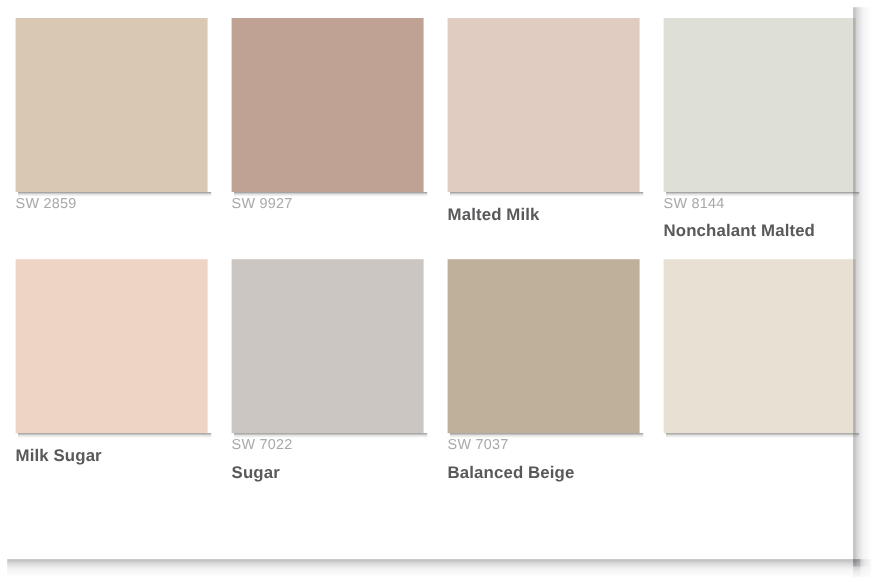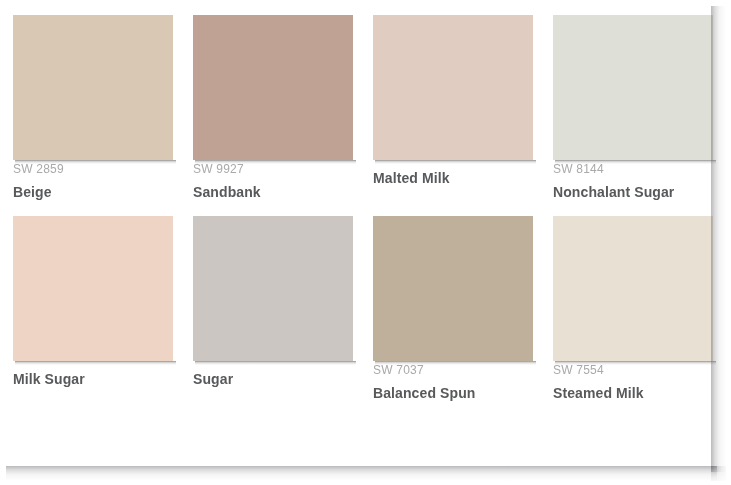--- a/index.html
+++ b/index.html
@@ -120,66 +120,61 @@
 </style>
 </head>
 <body>
 
 <div id="palette-card">
   <div id="swatch-grid">
       <div class="swatch-cell">
         <div class="swatch-chip" style="background: rgb(217, 200, 180);"></div>
         <div class="swatch-meta">
           <div class="swatch-code">SW 2859</div>
-          <div class="swatch-name">Beige</div>
         </div>
       </div>
       <div class="swatch-cell">
         <div class="swatch-chip" style="background: rgb(192, 162, 148);"></div>
         <div class="swatch-meta">
           <div class="swatch-code">SW 9927</div>
-          <div class="swatch-name">Sandbank</div>
         </div>
       </div>
       <div class="swatch-cell">
         <div class="swatch-chip" style="background: rgb(224, 204, 192);"></div>
         <div class="swatch-meta">
           <div class="swatch-name">Malted Milk</div>
         </div>
       </div>
       <div class="swatch-cell">
         <div class="swatch-chip" style="background: rgb(222, 223, 214);"></div>
         <div class="swatch-meta">
           <div class="swatch-code">SW 8144</div>
-          <div class="swatch-name">Nonchalant Sugar</div>
+          <div class="swatch-name">Nonchalant Malted</div>
         </div>
       </div>
       <div class="swatch-cell">
         <div class="swatch-chip" style="background: rgb(238, 212, 196);"></div>
         <div class="swatch-meta">
           <div class="swatch-name">Milk Sugar</div>
         </div>
       </div>
       <div class="swatch-cell">
         <div class="swatch-chip" style="background: rgb(204, 198, 194);"></div>
         <div class="swatch-meta">
+          <div class="swatch-code">SW 7022</div>
           <div class="swatch-name">Sugar</div>
         </div>
       </div>
       <div class="swatch-cell">
         <div class="swatch-chip" style="background: rgb(191, 176, 155);"></div>
         <div class="swatch-meta">
           <div class="swatch-code">SW 7037</div>
-          <div class="swatch-name">Balanced Spun</div>
+          <div class="swatch-name">Balanced Beige</div>
         </div>
       </div>
       <div class="swatch-cell">
         <div class="swatch-chip" style="background: rgb(232, 224, 211);"></div>
-        <div class="swatch-meta">
-          <div class="swatch-code">SW 7554</div>
-          <div class="swatch-name">Steamed Milk</div>
-        </div>
       </div>
     </div>
 </div>
 <div id="shadow-right"></div>
 <div id="shadow-bottom"></div>
 <div id="shadow-corner"></div>
 
 </body></html>

